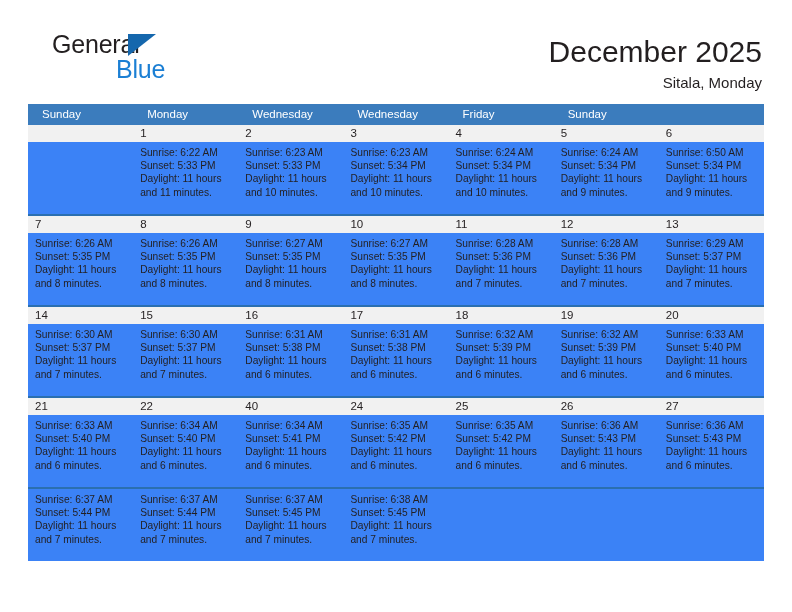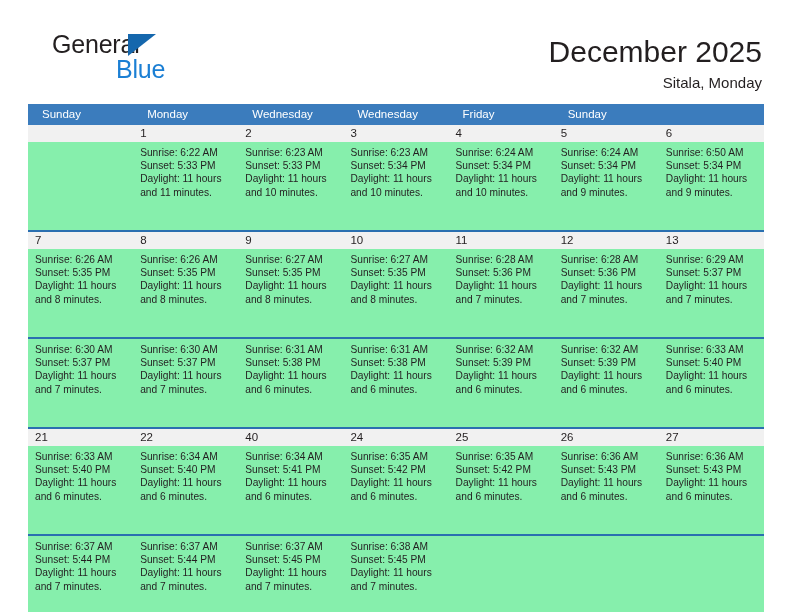--- a/index.html
+++ b/index.html
@@ -121,22 +121,22 @@
   }
   .daynum {
     font-size: 11.5px;
     line-height: 17px;
     padding-left: 7px;
     color: #231f20;
   }
   .week .daycells {
     display: grid;
     grid-template-columns: repeat(7, 1fr);
-    background: #86efac;
-    height: 88px;
+    background: #3b82f6;
+    height: 72px;
   }
   .daycell {
     padding: 4px 6px 0 7px;
     box-sizing: border-box;
   }
   .dayline {
     font-size: 10.2px;
     line-height: 13.2px;
     color: #231f20;
     white-space: nowrap;
@@ -276,20 +276,29 @@
             <div class="daycell">
               <div class="dayline">Sunrise: 6:29 AM</div>
               <div class="dayline">Sunset: 5:37 PM</div>
               <div class="dayline">Daylight: 11 hours</div>
               <div class="dayline">and 7 minutes.</div>
             </div>
           </div>
         </div>
         <div class="week">
           <div class="week-rule"></div>
+          <div class="daynums">
+            <div class="daynum">14</div>
+            <div class="daynum">15</div>
+            <div class="daynum">16</div>
+            <div class="daynum">17</div>
+            <div class="daynum">18</div>
+            <div class="daynum">19</div>
+            <div class="daynum">20</div>
+          </div>
           <div class="daycells">
             <div class="daycell">
               <div class="dayline">Sunrise: 6:30 AM</div>
               <div class="dayline">Sunset: 5:37 PM</div>
               <div class="dayline">Daylight: 11 hours</div>
               <div class="dayline">and 7 minutes.</div>
             </div>
             <div class="daycell">
               <div class="dayline">Sunrise: 6:30 AM</div>
               <div class="dayline">Sunset: 5:37 PM</div>

